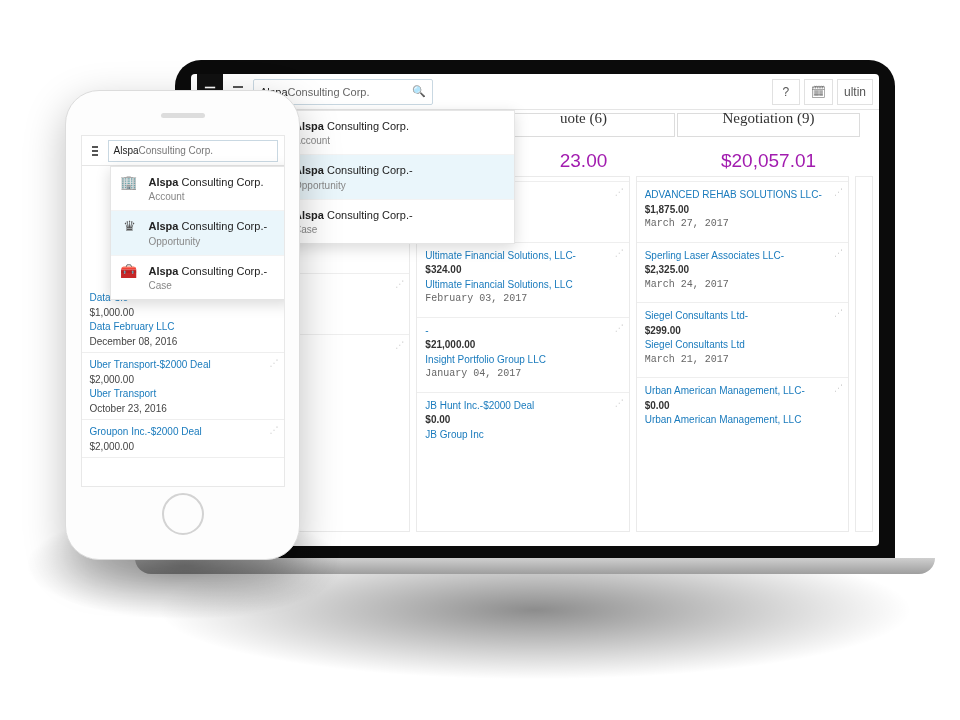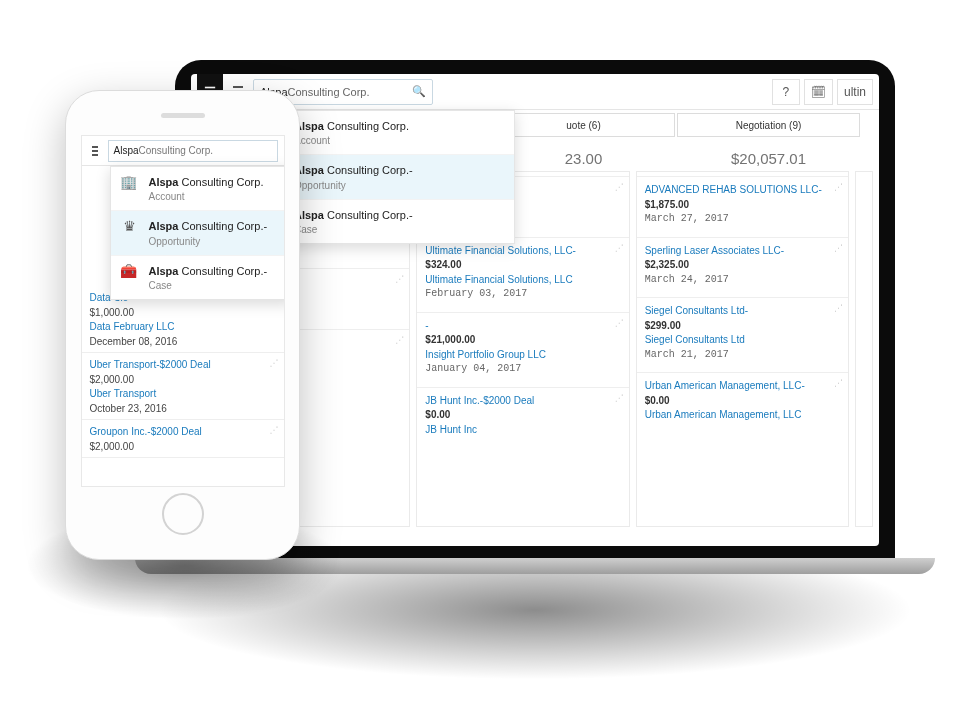--- a/index.html
+++ b/index.html
@@ -90,29 +90,29 @@
   .dd-icon{width:18px;color:#555;font-size:14px;flex-shrink:0;text-align:center;line-height:1.1;}
   .dd-main .t1{color:#222;font-size:11px;line-height:1.3;}
   .dd-main .t1 strong{font-weight:600;}
   .dd-main .t2{color:#888;font-size:10px;margin-top:2px;}
 
   
   .stages{
     display:flex;position:relative;margin-top:0;
   }
   .stage{
-    flex:1;height:30px;position:relative;display:flex;align-items:center;justify-content:center;
-    color:#333;font-size:10px;
+    flex:1;height:30px;position:relative;display:flex;justify-content:center;
+    color:#333;font-size:15px;font-family:Liberation Serif, serif;
   }
   .stage::before{
     content:"";position:absolute;inset:3px 1px;background:#fff;border:1px solid #dcdcdc;
     z-index:0;
   }
   .stage span{position:relative;z-index:1;}
-  .stage-sum{flex:1;text-align:center;font-size:15px;color:#737373;padding:10px 0 4px;}
+  .stage-sum{flex:1;text-align:center;font-size:19px;color:#a21caf;padding:10px 0 4px;}
   .stage-sums{display:flex;}
   .columns{display:flex;gap:6px;padding:0 6px 6px 6px;height:calc(100% - 110px);overflow:hidden;}
   .kcol{flex:1;display:flex;flex-direction:column;gap:6px;border:1px solid #eaeaea;padding-top:4px;overflow:hidden;}
   .card{
     border-top:1px solid #eee;
     padding:6px 8px 4px 8px;
     font-size:10px;line-height:1.45;position:relative;
   }
   .card .link{color:#1a7bbd;}
   .card .amt{color:#333;font-weight:bold;}
@@ -274,21 +274,21 @@
             <div class="grip">⋰</div>
           <div class="link">-</div>
           <div class="amt">$21,000.00</div>
           <div class="link">Insight Portfolio Group LLC</div>
           <div class="date">January 04, 2017</div>
           </div>
         <div class="card">
             <div class="grip">⋰</div>
           <div class="link">JB Hunt Inc.-$2000 Deal</div>
           <div class="amt">$0.00</div>
-          <div class="link">JB Hunt Inc</div>
+          <div class="link">JB Group Inc</div>
           </div>
       </div>
 
       <div class="kcol">
         <div class="card">
             <div class="grip">⋰</div>
           <div class="link">ADVANCED REHAB SOLUTIONS LLC-</div>
           <div class="amt">$1,875.00</div>
           <div class="date">March 27, 2017</div>
           </div>

